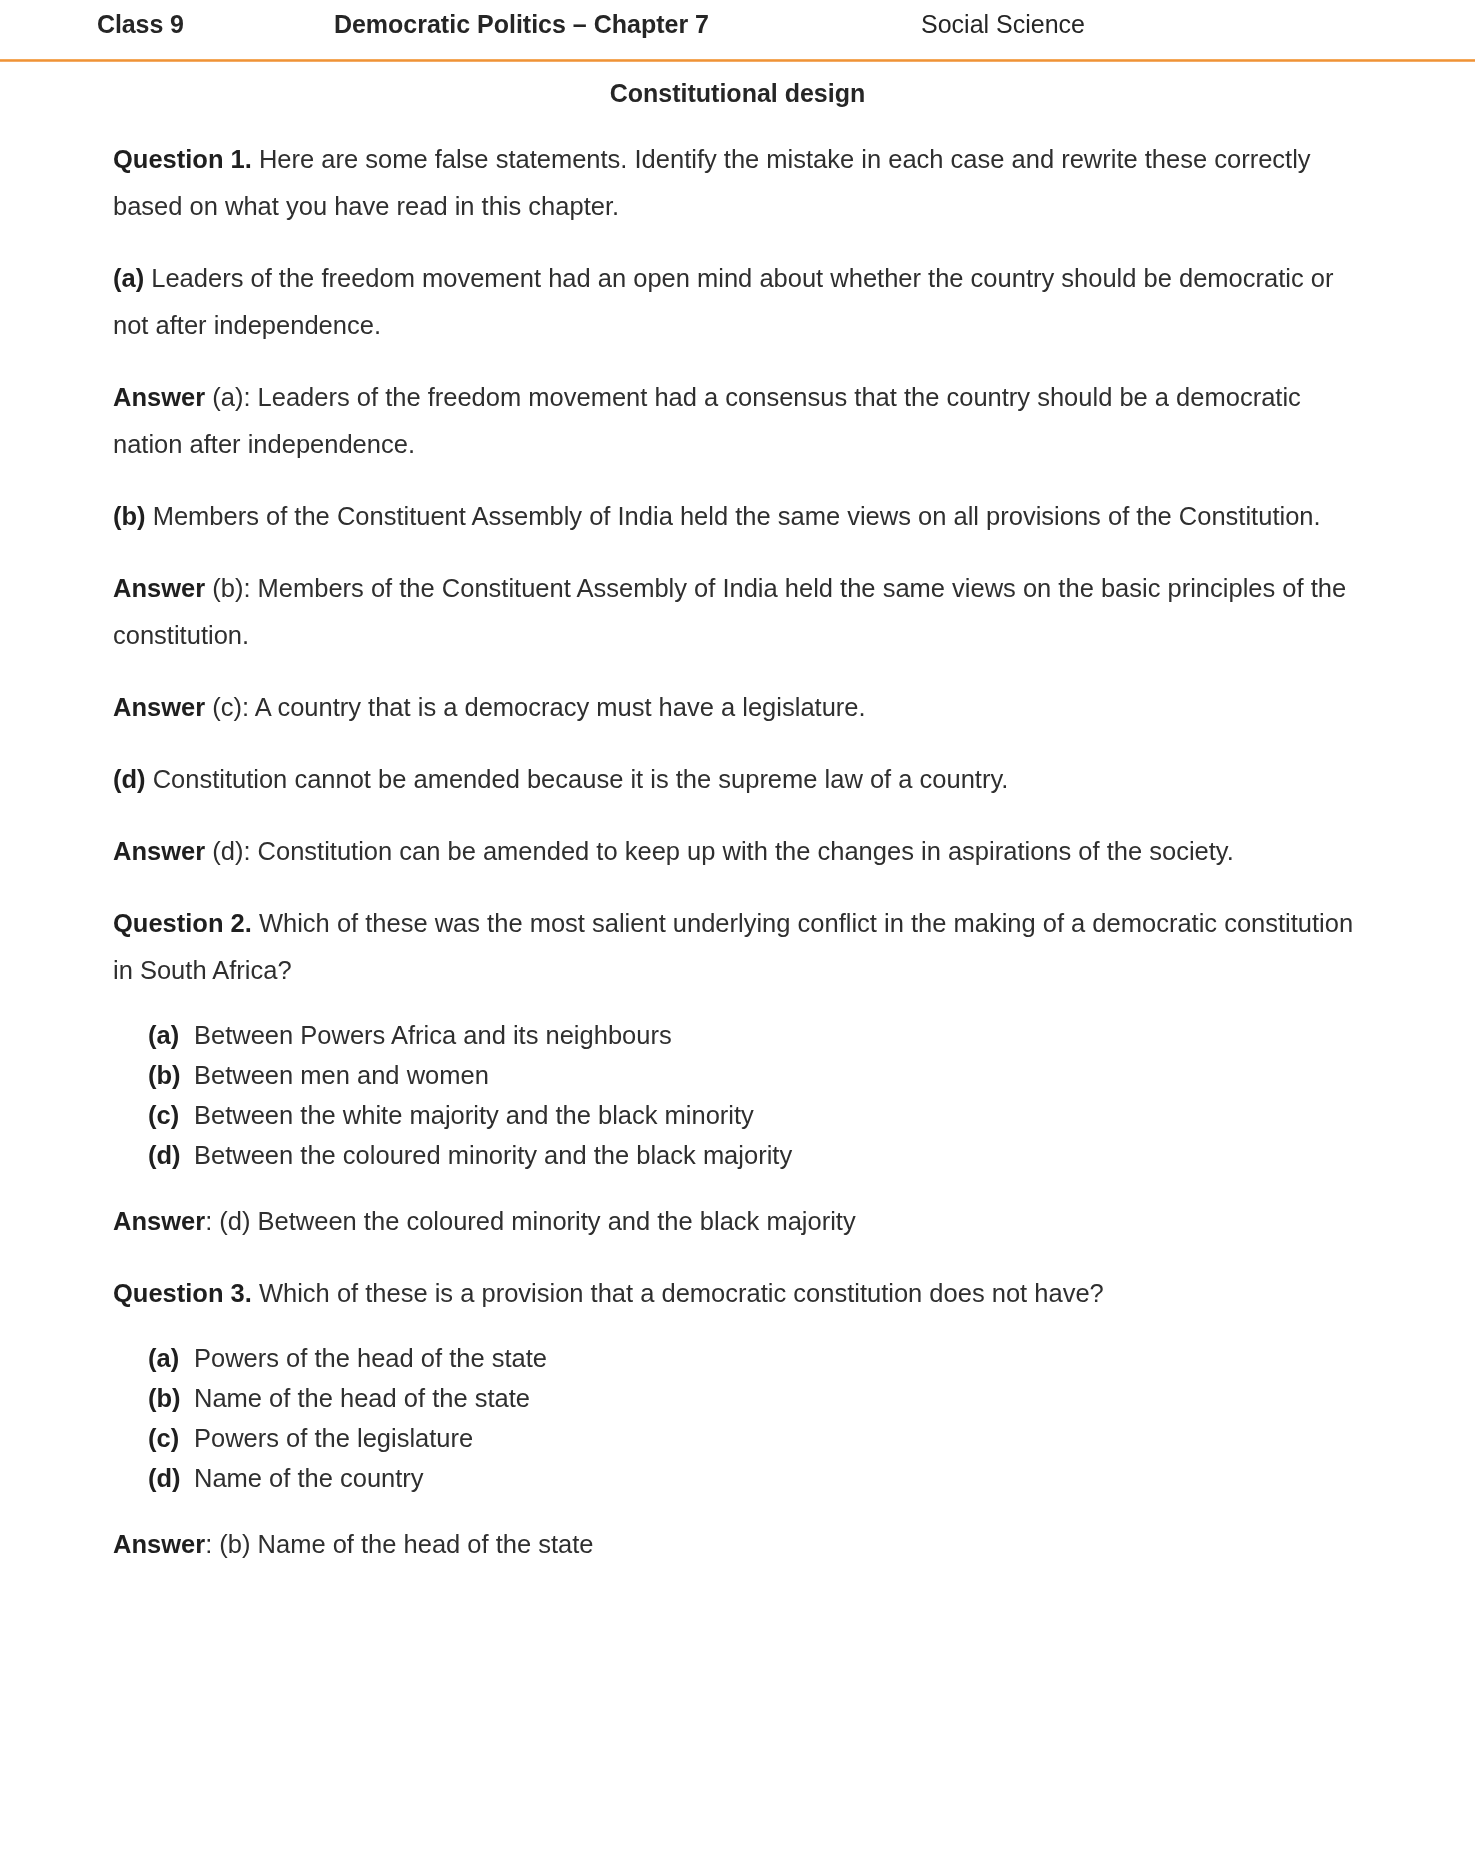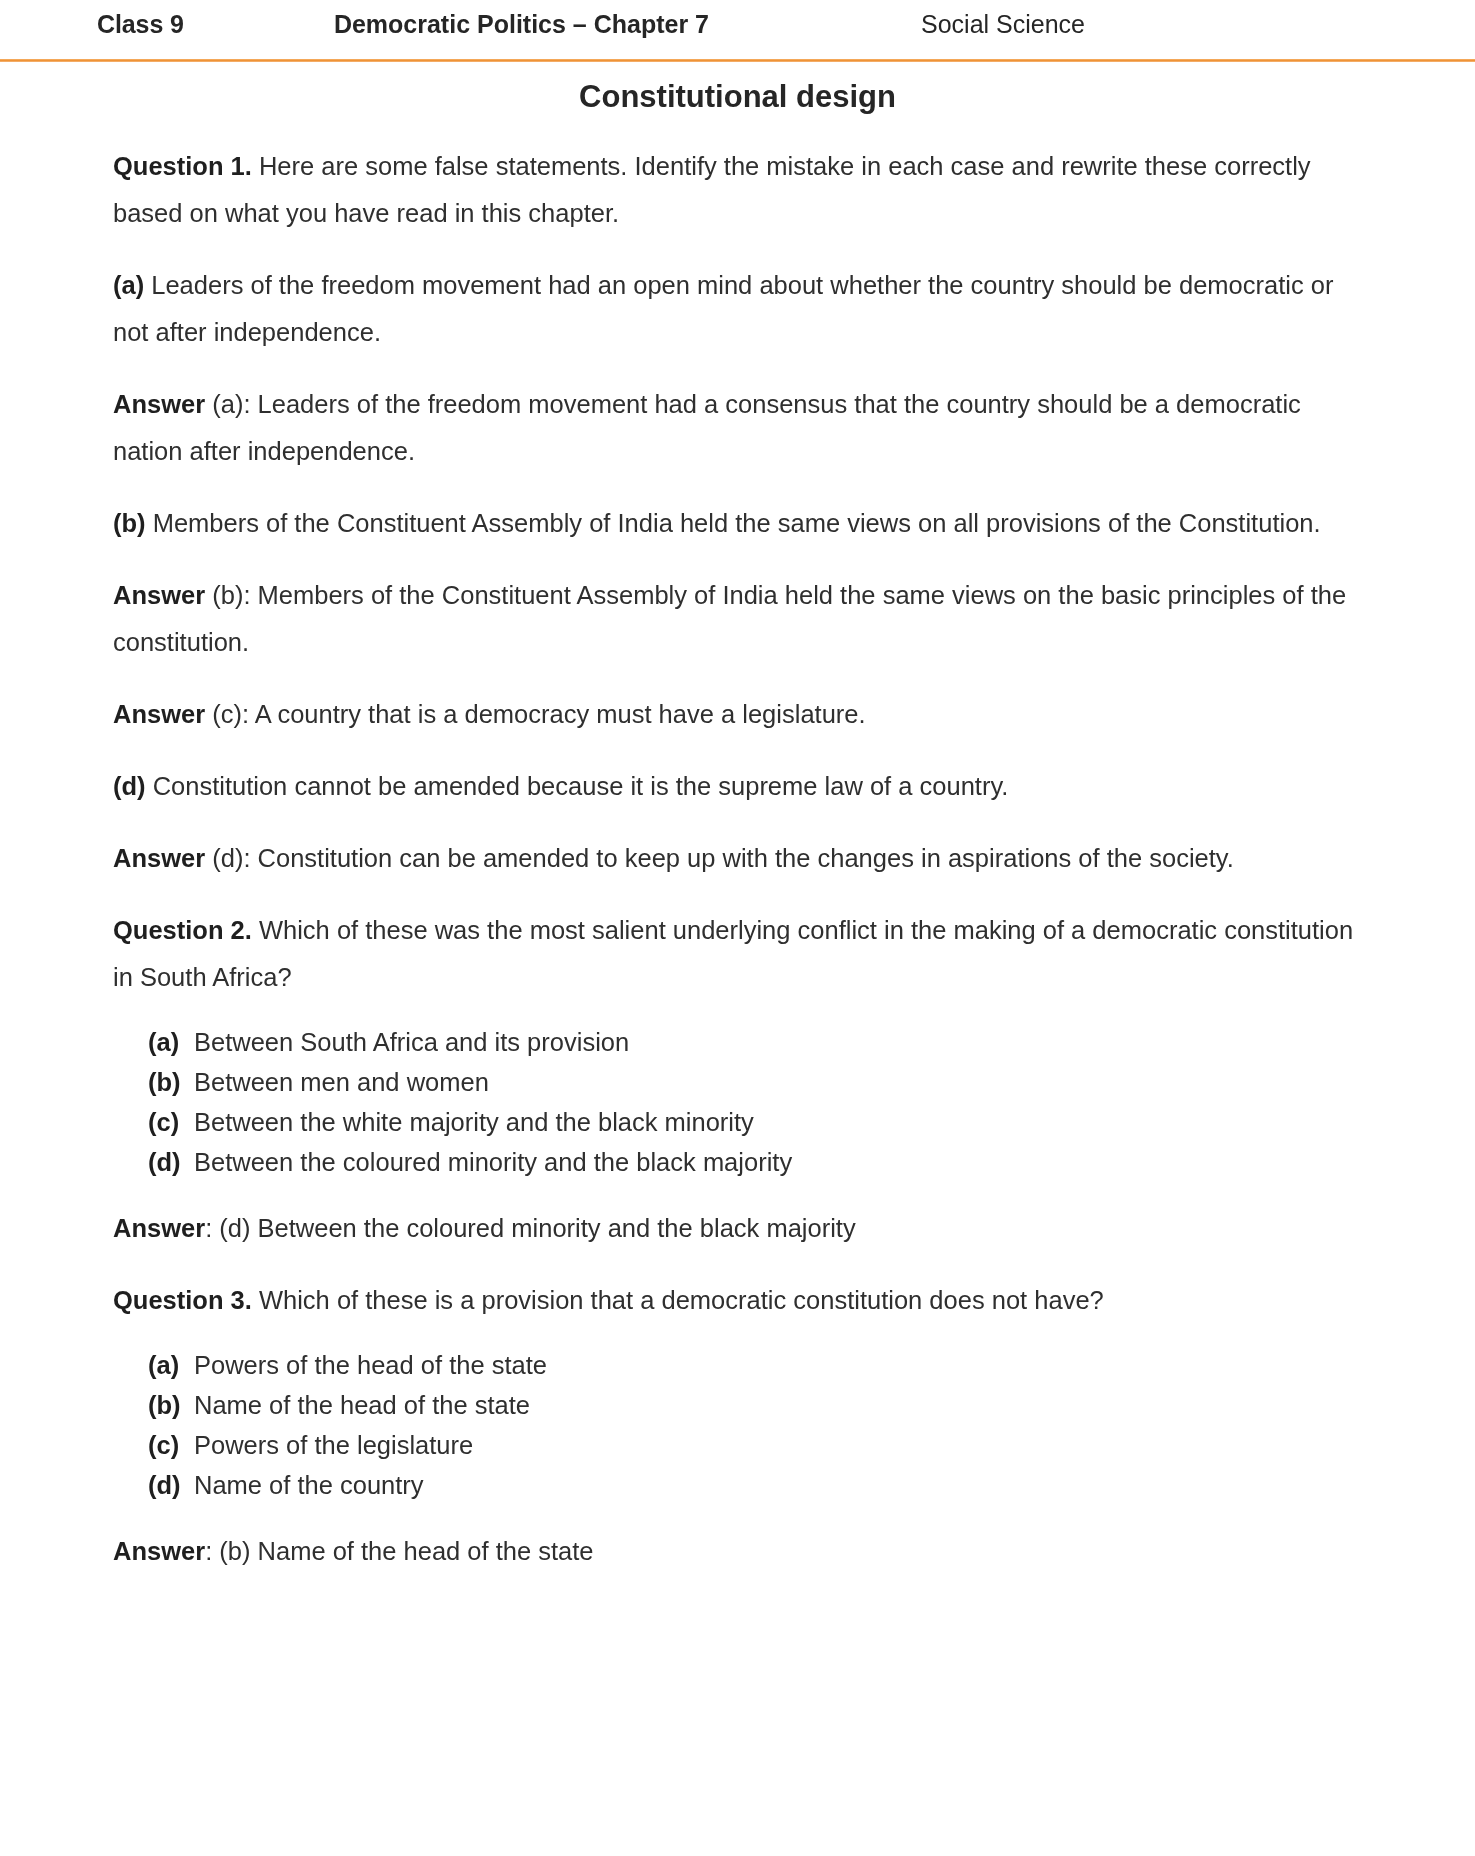--- a/index.html
+++ b/index.html
@@ -59,21 +59,21 @@
     background: linear-gradient(to bottom, #f7b26a 0%, #ef9337 50%, #f5b87d 100%);
     margin: 13px 0 0 0;
     width: 1475px;
     position: absolute;
     left: 0;
   }
 
   
   .chapter-title {
     text-align: center;
-    font-size: 31px;
+    font-size: 25px;
     font-weight: bold;
     color: #262626;
     margin: 33px 0 0 0;
     padding-top: 0;
   }
 
   
   .para {
     font-size: 25.5px;
     line-height: 47px;
@@ -152,21 +152,21 @@
   <p class="para spaced">
     <span class="lead">Answer</span><span> (d): Constitution can be amended to keep up with the changes in aspirations of the society.</span>
   </p>
 
   <p class="para spaced">
     <span class="lead">Question 2.</span><span> Which of these was the most salient underlying conflict in the making of a democratic constitution in South Africa?</span>
   </p>
   <ul class="options">
     <li>
       <span class="opt-key">(a)</span>
-      <span class="opt-text">Between South Africa and its provision</span>
+      <span class="opt-text">Between Powers Africa and its neighbours</span>
     </li>
     <li>
       <span class="opt-key">(b)</span>
       <span class="opt-text">Between men and women</span>
     </li>
     <li>
       <span class="opt-key">(c)</span>
       <span class="opt-text">Between the white majority and the black minority</span>
     </li>
     <li>

